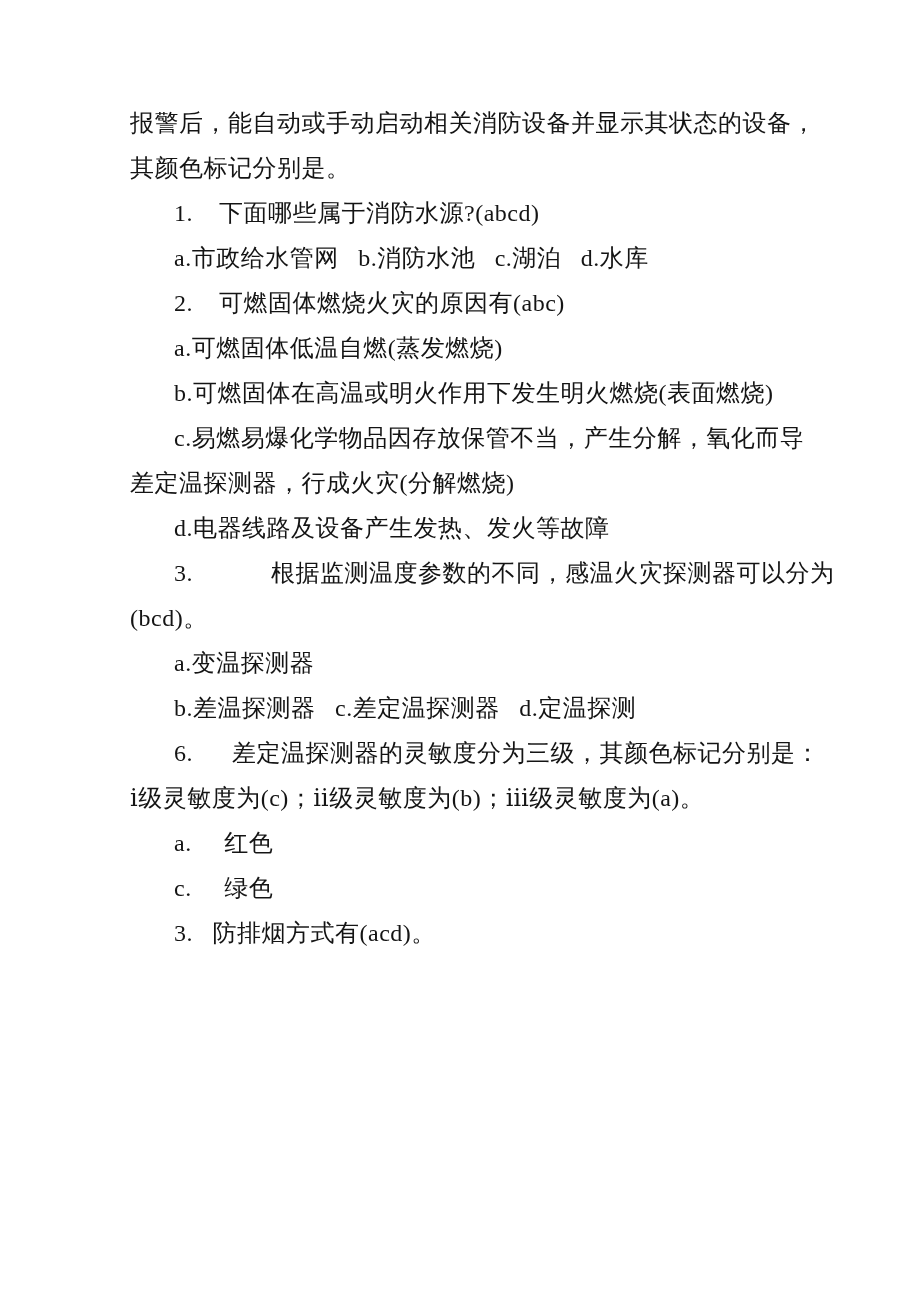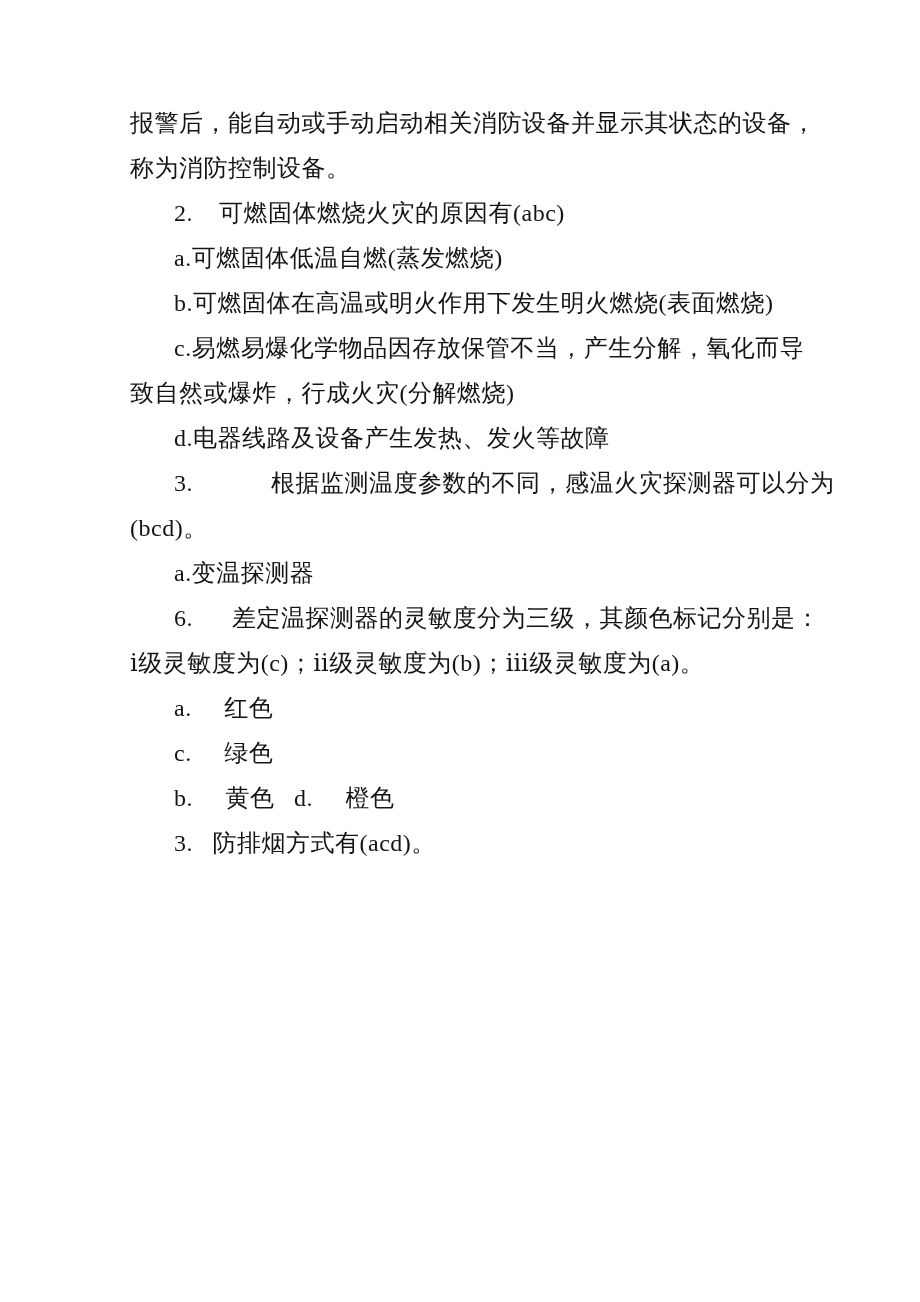--- a/index.html
+++ b/index.html
@@ -29,29 +29,31 @@
   }
   .line.indent {
     padding-left: 44px;
   }
 </style>
 </head>
 <body>
 
 <main class="doc" id="doc" style="background: rgb(255, 255, 255); color: rgb(20, 20, 20);">
     <div class="line">报警后，能自动或手动启动相关消防设备并显示其状态的设备，</div>
-    <div class="line">称为消防控制设备。</div>
+    <div class="line">其颜色标记分别是。</div>
+    <div class="line indent">1.    下面哪些属于消防水源?(abcd)</div>
+    <div class="line indent">a.市政给水管网   b.消防水池   c.湖泊   d.水库</div>
     <div class="line indent">2.    可燃固体燃烧火灾的原因有(abc)</div>
     <div class="line indent">a.可燃固体低温自燃(蒸发燃烧)</div>
     <div class="line indent">b.可燃固体在高温或明火作用下发生明火燃烧(表面燃烧)</div>
     <div class="line indent">c.易燃易爆化学物品因存放保管不当，产生分解，氧化而导</div>
-    <div class="line">致自然或爆炸，行成火灾(分解燃烧)</div>
+    <div class="line">差定温探测器，行成火灾(分解燃烧)</div>
     <div class="line indent">d.电器线路及设备产生发热、发火等故障</div>
     <div class="line indent">3.            根据监测温度参数的不同，感温火灾探测器可以分为</div>
     <div class="line">(bcd)。</div>
     <div class="line indent">a.变温探测器</div>
+    <div class="line indent">b.差温探测器   c.差定温探测器   d.定温探测</div>
     <div class="line indent">6.      差定温探测器的灵敏度分为三级，其颜色标记分别是：</div>
     <div class="line">ⅰ级灵敏度为(c)；ⅱ级灵敏度为(b)；ⅲ级灵敏度为(a)。</div>
     <div class="line indent">a.     红色</div>
     <div class="line indent">c.     绿色</div>
-    <div class="line indent">b.     黄色   d.     橙色</div>
     <div class="line indent">3.   防排烟方式有(acd)。</div>
   </main>
 
 </body></html>

